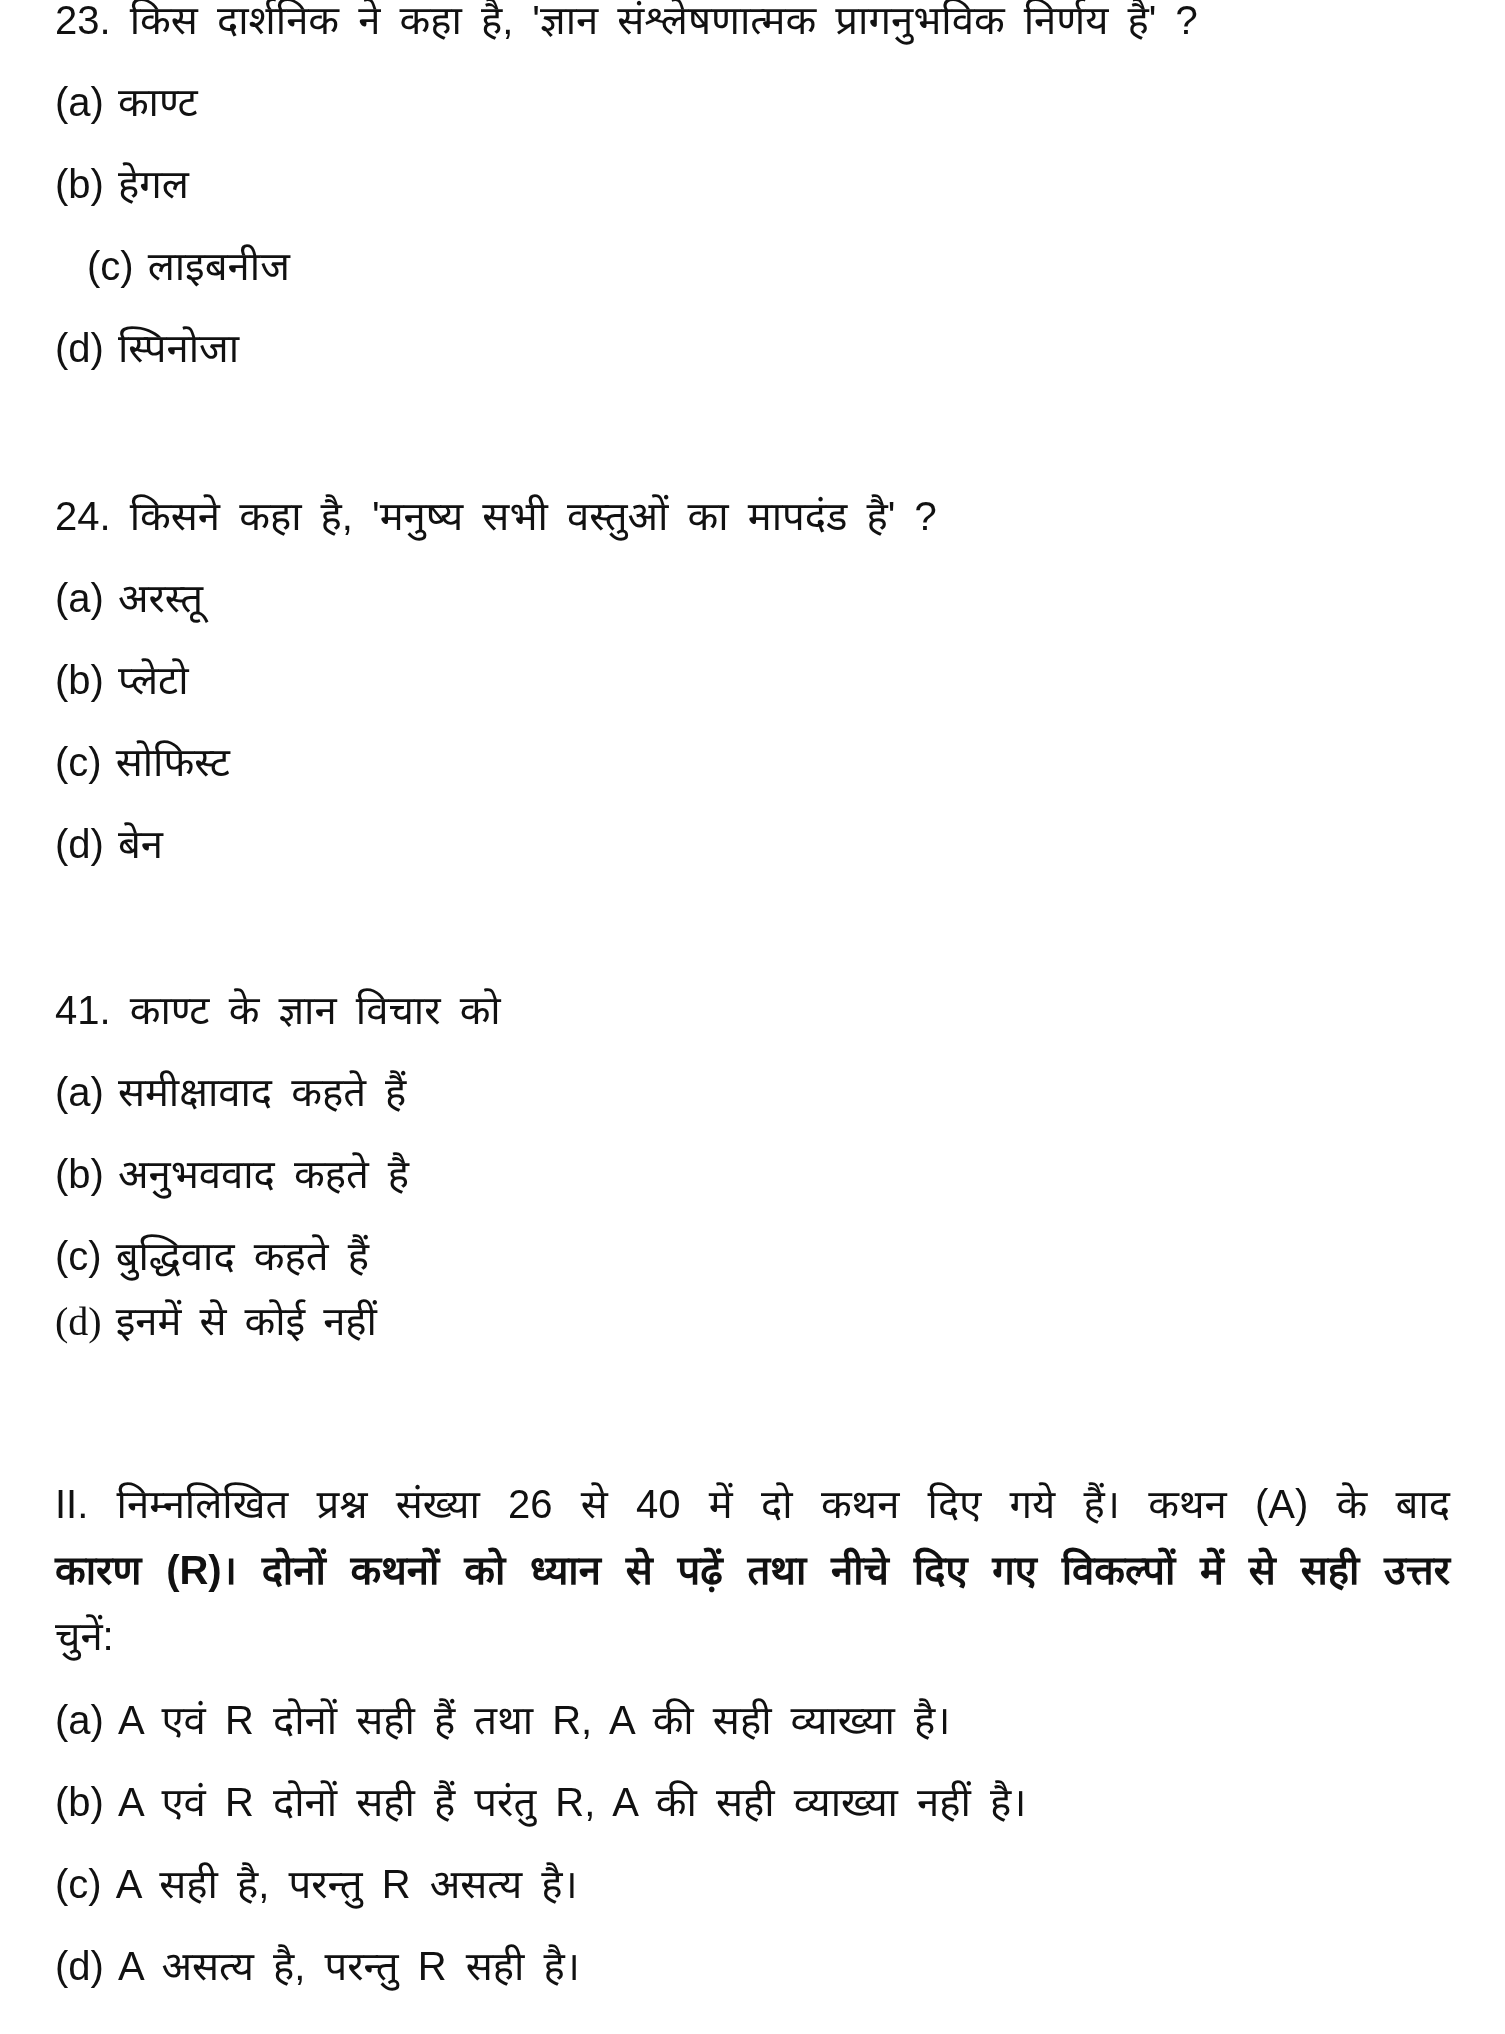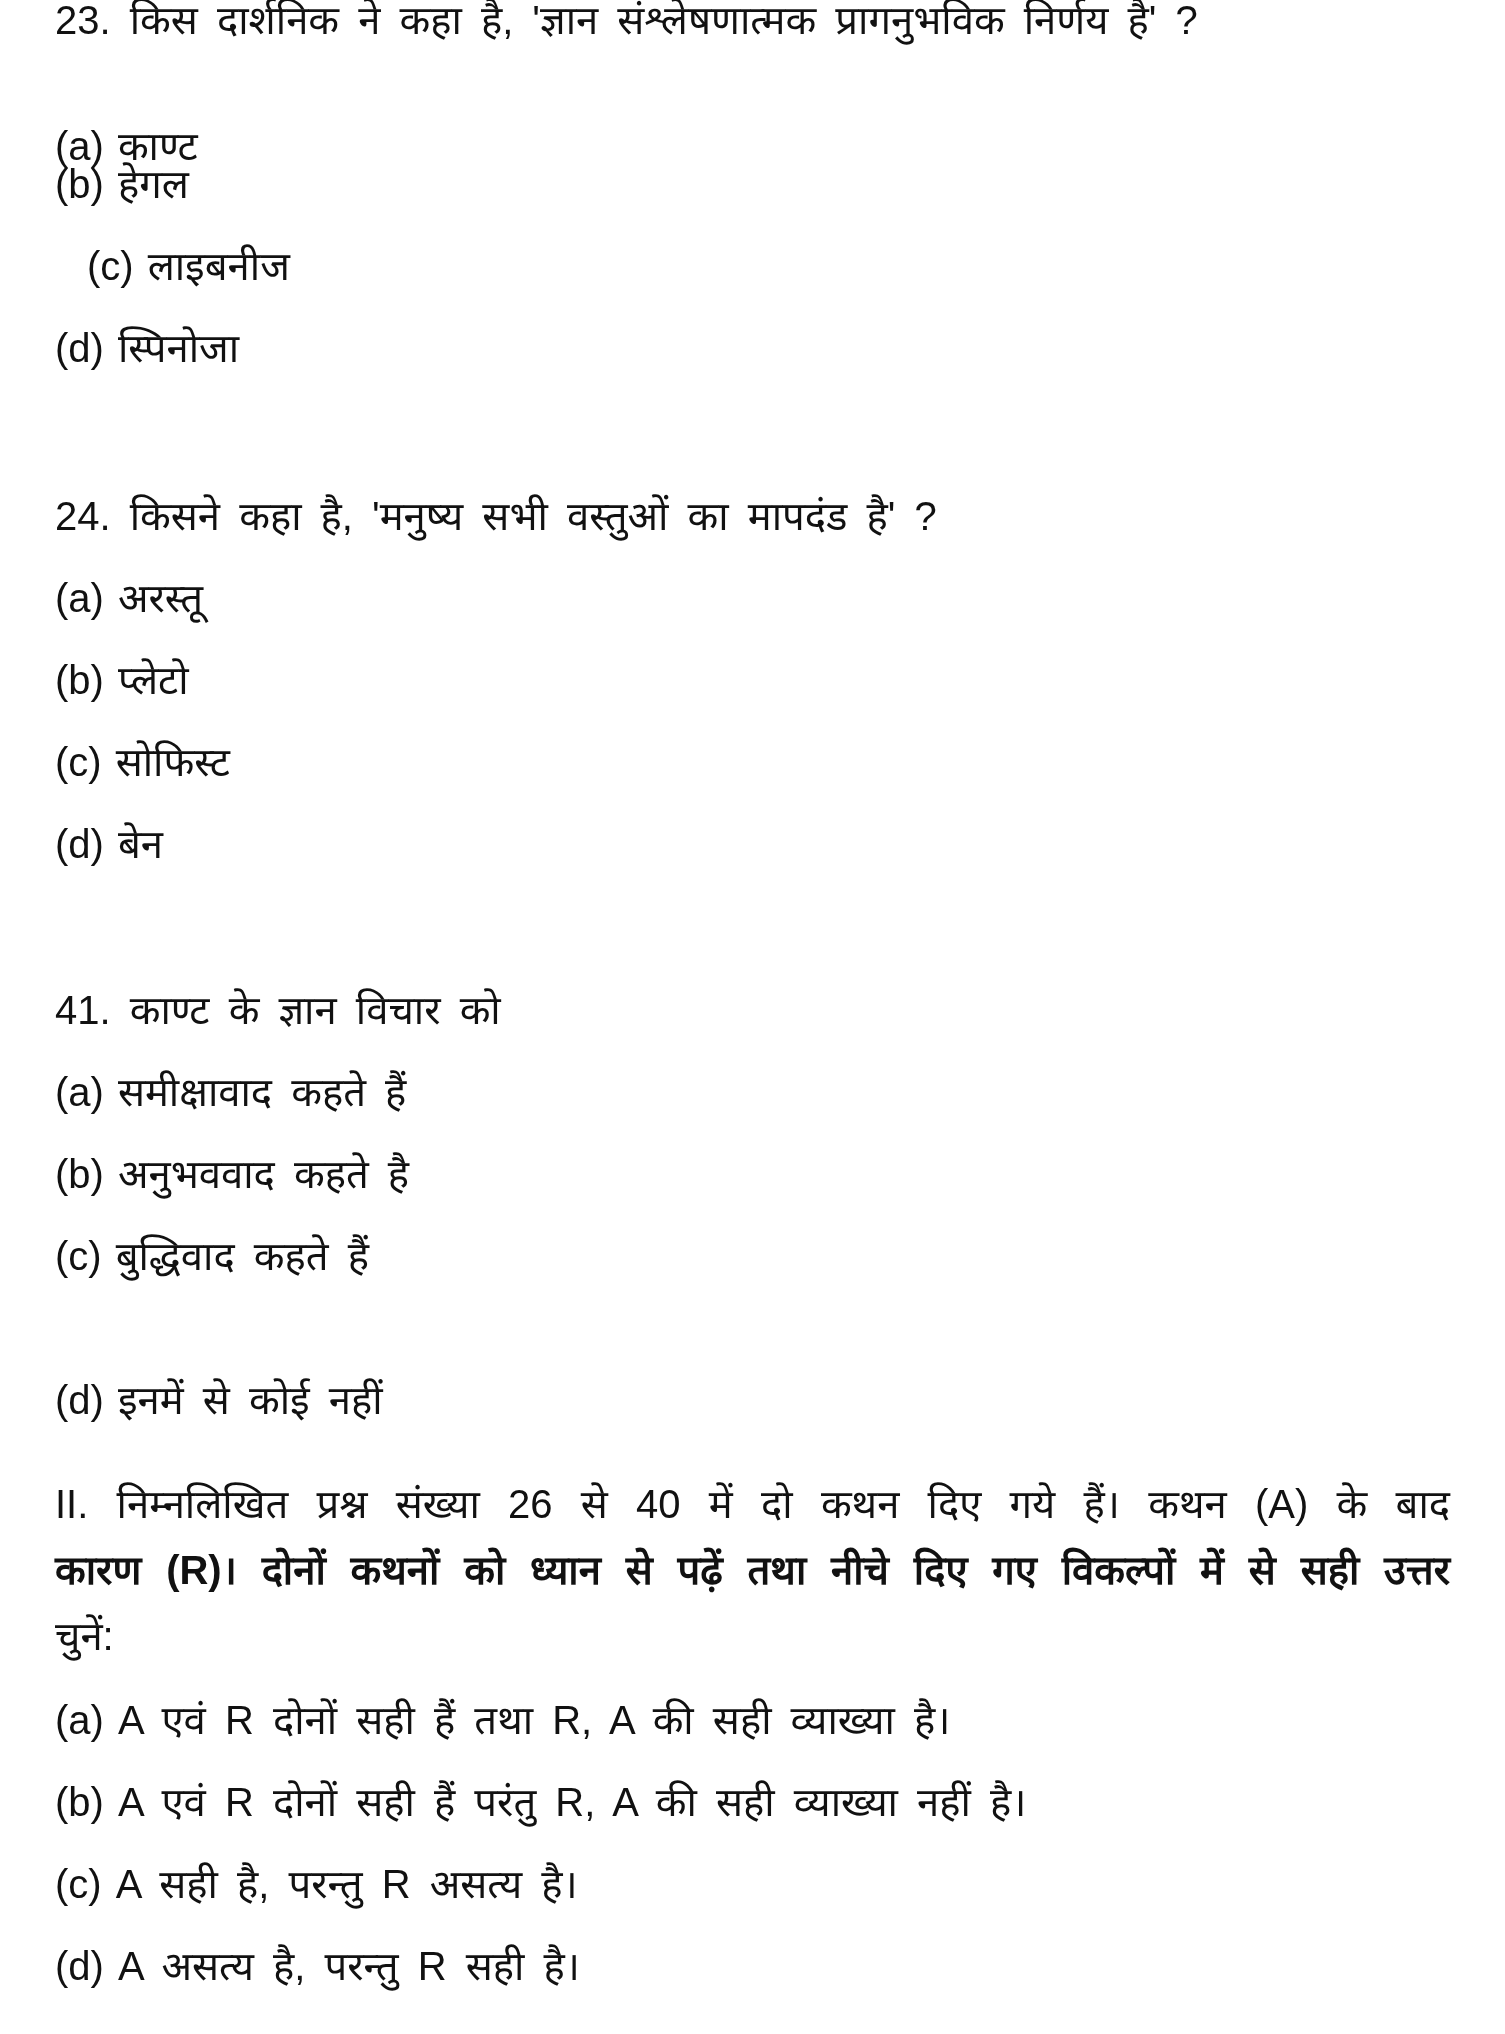--- a/index.html
+++ b/index.html
@@ -35,21 +35,21 @@
       word-spacing: 0;
     }
   </style>
 </head>
 <body>
 
 <div class="line" style="top:-4px;">
   <span>23.</span>
   <span>किस दार्शनिक ने कहा है, 'ज्ञान संश्लेषणात्मक प्रागनुभविक निर्णय है' ?</span>
 </div>
-<div class="line" style="top:78px;margin-top:44px;">
+<div class="line" style="top:78px;">
   <span class="opt-label">(a)</span><span>काण्ट</span>
 </div>
 <div class="line" style="top:160px;">
   <span class="opt-label">(b)</span><span>हेगल</span>
 </div>
 <div class="line" style="top:242px;margin-left:32px;">
   <span class="opt-label">(c)</span><span>लाइबनीज</span>
 </div>
 <div class="line" style="top:324px;">
   <span class="opt-label">(d)</span><span>स्पिनोजा</span>
@@ -78,21 +78,21 @@
 </div>
 <div class="line" style="top:1068px;">
   <span class="opt-label">(a)</span><span>समीक्षावाद कहते हैं</span>
 </div>
 <div class="line" style="top:1150px;">
   <span class="opt-label">(b)</span><span>अनुभववाद कहते है</span>
 </div>
 <div class="line" style="top:1232px;">
   <span class="opt-label">(c)</span><span>बुद्धिवाद कहते हैं</span>
 </div>
-<div class="line" style="top:1376px;">
+<div class="line" style="top:1298px;font-family:Liberation Serif, serif;">
   <span class="opt-label">(d)</span><span>इनमें से कोई नहीं</span>
 </div>
 
 <div class="line justify" style="top:1480px;">
   <span>II.</span>
   <span>निम्नलिखित प्रश्न संख्या 26 से 40 में दो कथन दिए गये हैं। कथन (A) के बाद</span>
 </div>
 <div class="line justify" style="top:1546px;font-weight:bold;">
   <span>कारण (R)। दोनों कथनों को ध्यान से पढ़ें तथा नीचे दिए गए विकल्पों में से सही उत्तर</span>
 </div>

